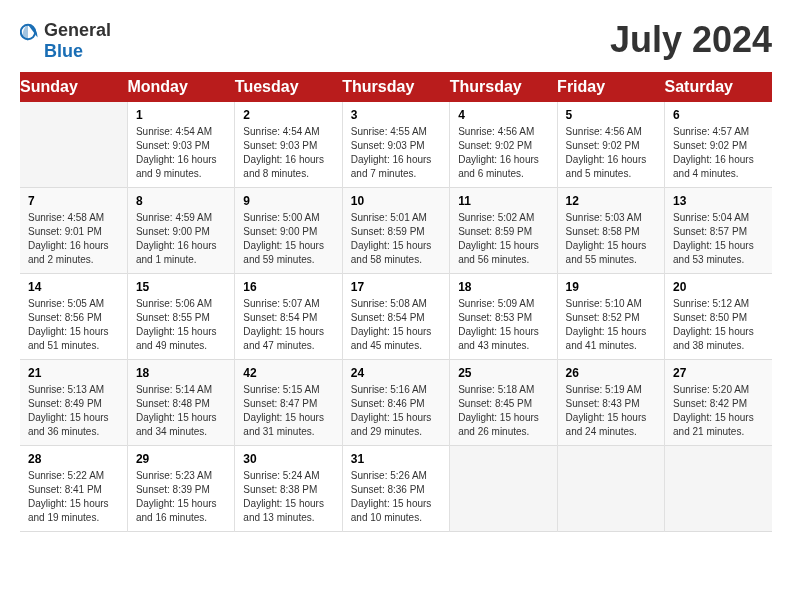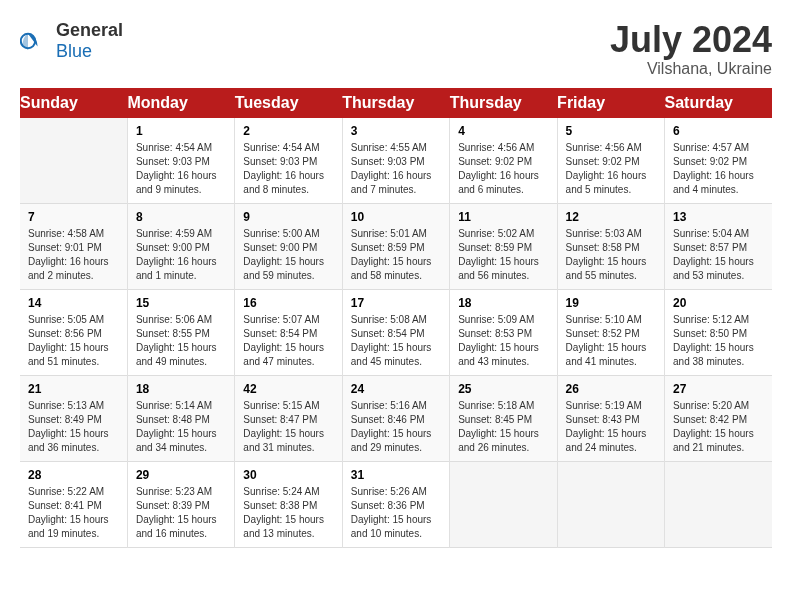--- a/index.html
+++ b/index.html
@@ -11,31 +11,31 @@
       padding: 20px;
     }
     .header-area {
       display: flex;
       justify-content: space-between;
       align-items: flex-start;
       margin-bottom: 10px;
     }
     .logo {
       display: flex;
-      align-items: center;
-      gap: 12px;
+      align-items: flex-start;
+      gap: 0;
     }
     .logo-text-general {
       font-size: 18px;
       font-weight: bold;
       color: #333;
     }
     .logo-text-blue {
       font-size: 18px;
-      font-weight: normal;
+      font-weight: bold;
       color: #1a6eb5;
     }
     .logo-icon {
       width: 24px;
       height: 24px;
     }
     .title-area {
       text-align: right;
     }
     .month-title {
@@ -102,21 +102,20 @@
       <path d="M10 6 Q22 10 22 22" fill="#1a6eb5"></path>
       <path d="M10 6 Q3 10 3 22 Q10 26 10 26" fill="#1a6eb5" opacity="0.4"></path>
     </svg>
     <div>
       <span class="logo-text-general">General</span><br>
       <span class="logo-text-blue">Blue</span>
     </div>
   </div>
   <div class="title-area">
     <div class="month-title">July 2024</div>
-    <div class="location-title">Vilshana, Ukraine</div>
   </div>
 </div>
 
 <table>
   <thead>
     <tr id="weekday-header">
     <th>Sunday</th>
         <th>Monday</th>
         <th>Tuesday</th>
         <th>Thursday</th>

